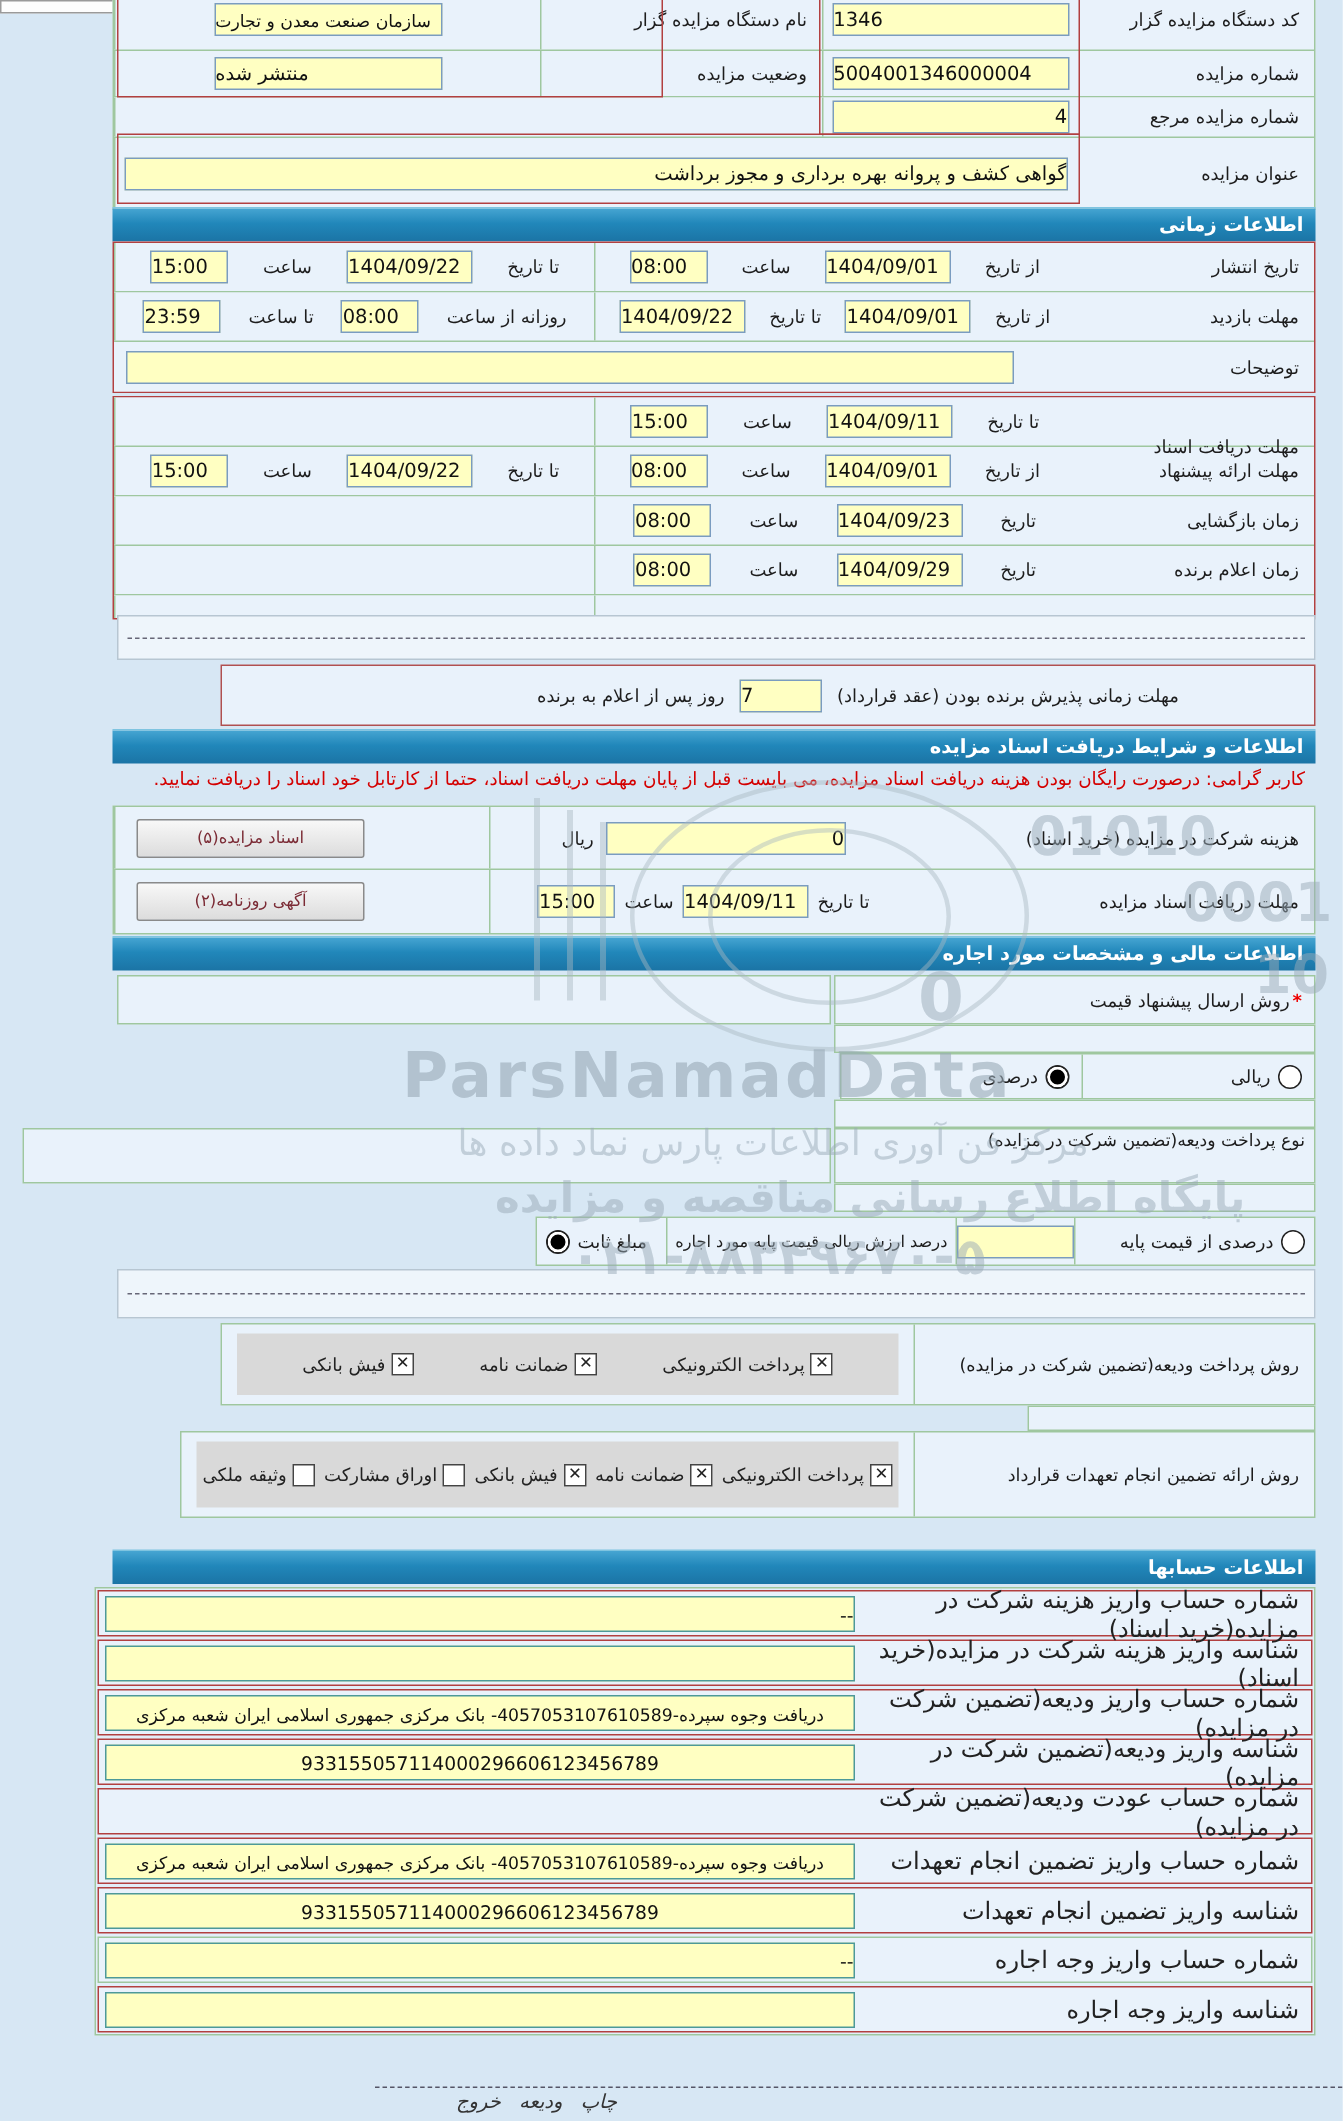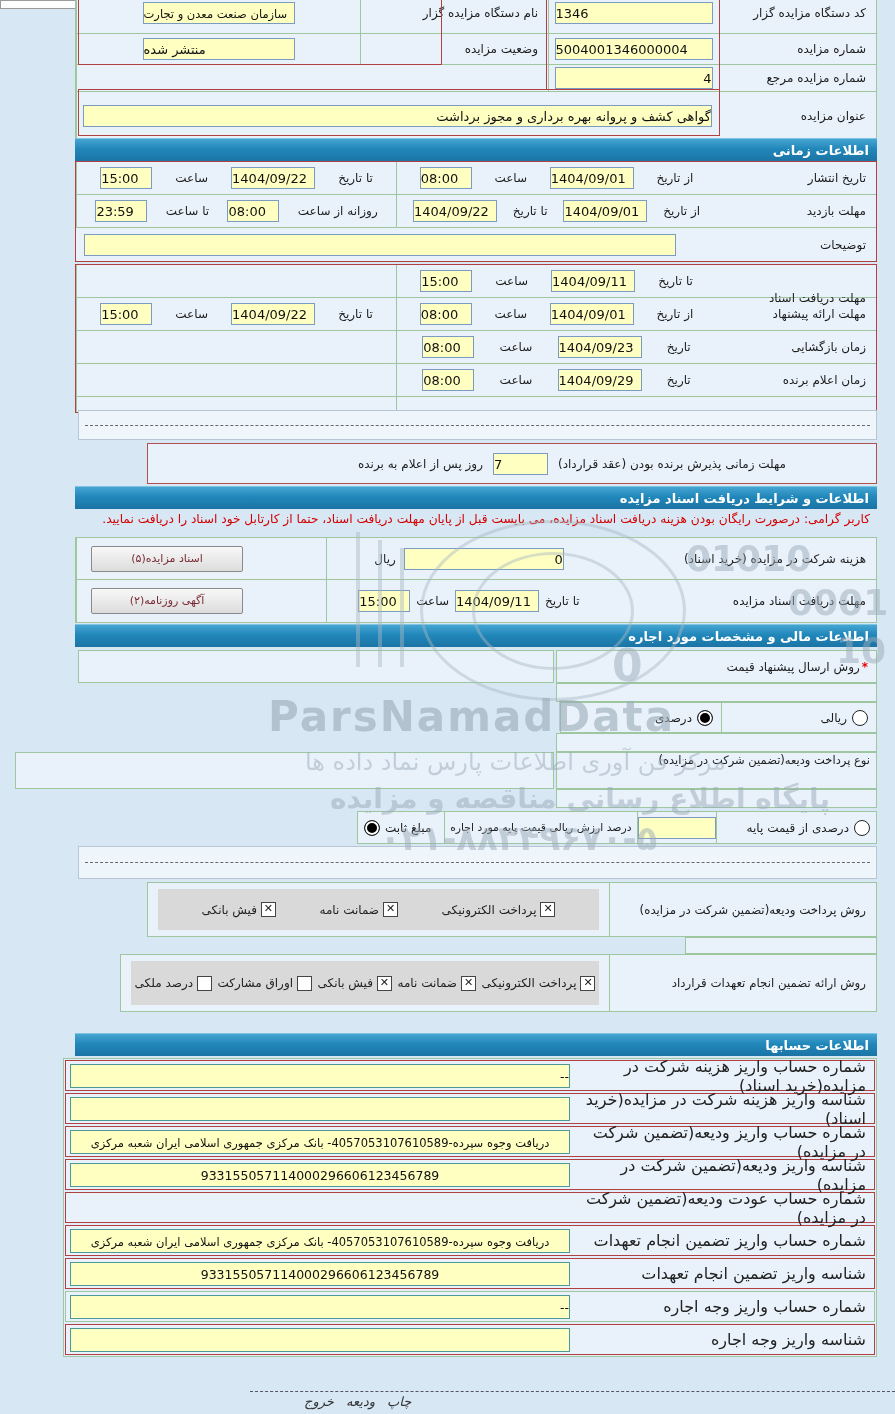--- a/index.html
+++ b/index.html
@@ -321,21 +321,21 @@
           <span class="opt">
             <span class="cb checked"></span>
             <span>فیش بانکی</span>
           </span>
           <span class="opt">
             <span class="cb"></span>
             <span>اوراق مشارکت</span>
           </span>
           <span class="opt">
             <span class="cb"></span>
-            <span>درصد ملکی</span>
+            <span>وثیقه ملکی</span>
           </span>
         </div>
       </div>
     </div>
 
     <div class="abs hdr" style="left:75px;top:1033px;width:802px;">اطلاعات حسابها</div>
 
     <div class="abs" style="left:63px;top:1058px;width:814px;border:1px solid #9fc79f;padding:1px;box-sizing:border-box;background:#e2eef9;">
       <div class="acc-row">
         <div class="acc-label">شماره حساب واریز هزینه شرکت در مزایده(خرید اسناد)</div>

